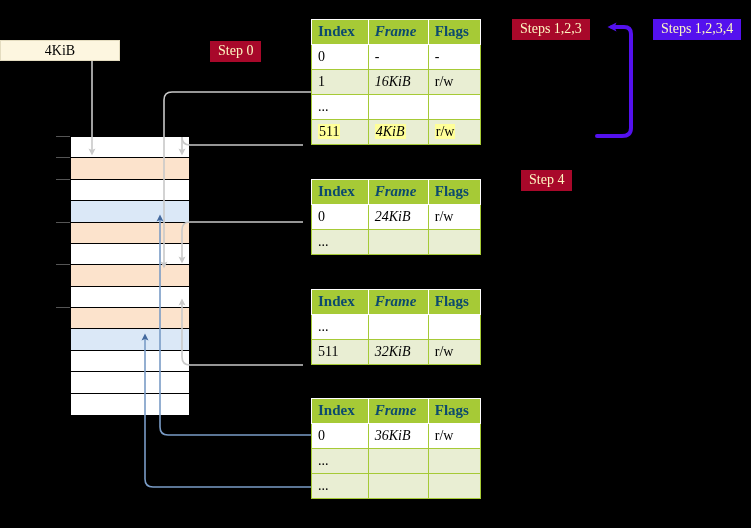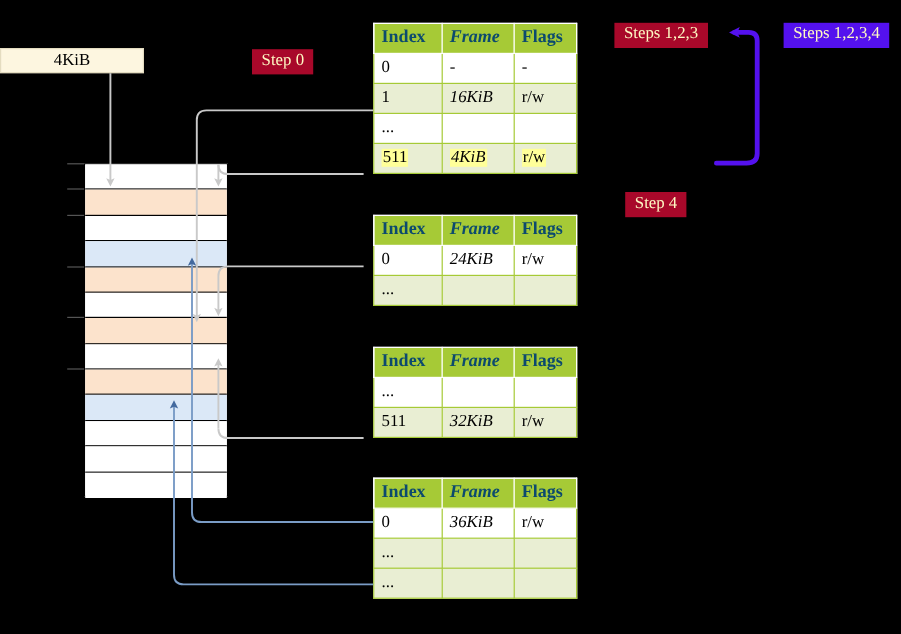--- a/index.html
+++ b/index.html
@@ -246,21 +246,21 @@
             <td class="c-flags"></td>
           </tr>
         </tbody>
       </table>
     </div>
 
   <div id="badges-host">
       <div class="badge" style="left: 189px; top: 41px; background: rgb(168, 8, 42); margin-left: 21px;">Step 0</div>
       <div class="badge" style="left: 512px; top: 19px; background: rgb(168, 8, 42);">Steps 1,2,3</div>
       <div class="badge" style="left: 653px; top: 19px; background: rgb(84, 17, 238);">Steps 1,2,3,4</div>
-      <div class="badge" style="left: 521px; top: 160px; background: rgb(168, 8, 42);">Step 4</div>
+      <div class="badge" style="left: 521px; top: 170px; background: rgb(168, 8, 42);">Step 4</div>
     </div>
 
   <svg class="overlay" viewBox="0 0 751 528" xmlns="http://www.w3.org/2000/svg">
     <defs>
       <marker id="ah-gray" markerWidth="9" markerHeight="9" refX="4.5" refY="4.5" orient="auto" markerUnits="userSpaceOnUse">
         <path d="M1,1 L8,4.5 L1,8 L2.6,4.5 Z" fill="#c9c9c9"></path>
       </marker>
       <marker id="ah-blue" markerWidth="9" markerHeight="9" refX="4.5" refY="4.5" orient="auto" markerUnits="userSpaceOnUse">
         <path d="M1,1 L8,4.5 L1,8 L2.6,4.5 Z" fill="#43699e"></path>
       </marker>

